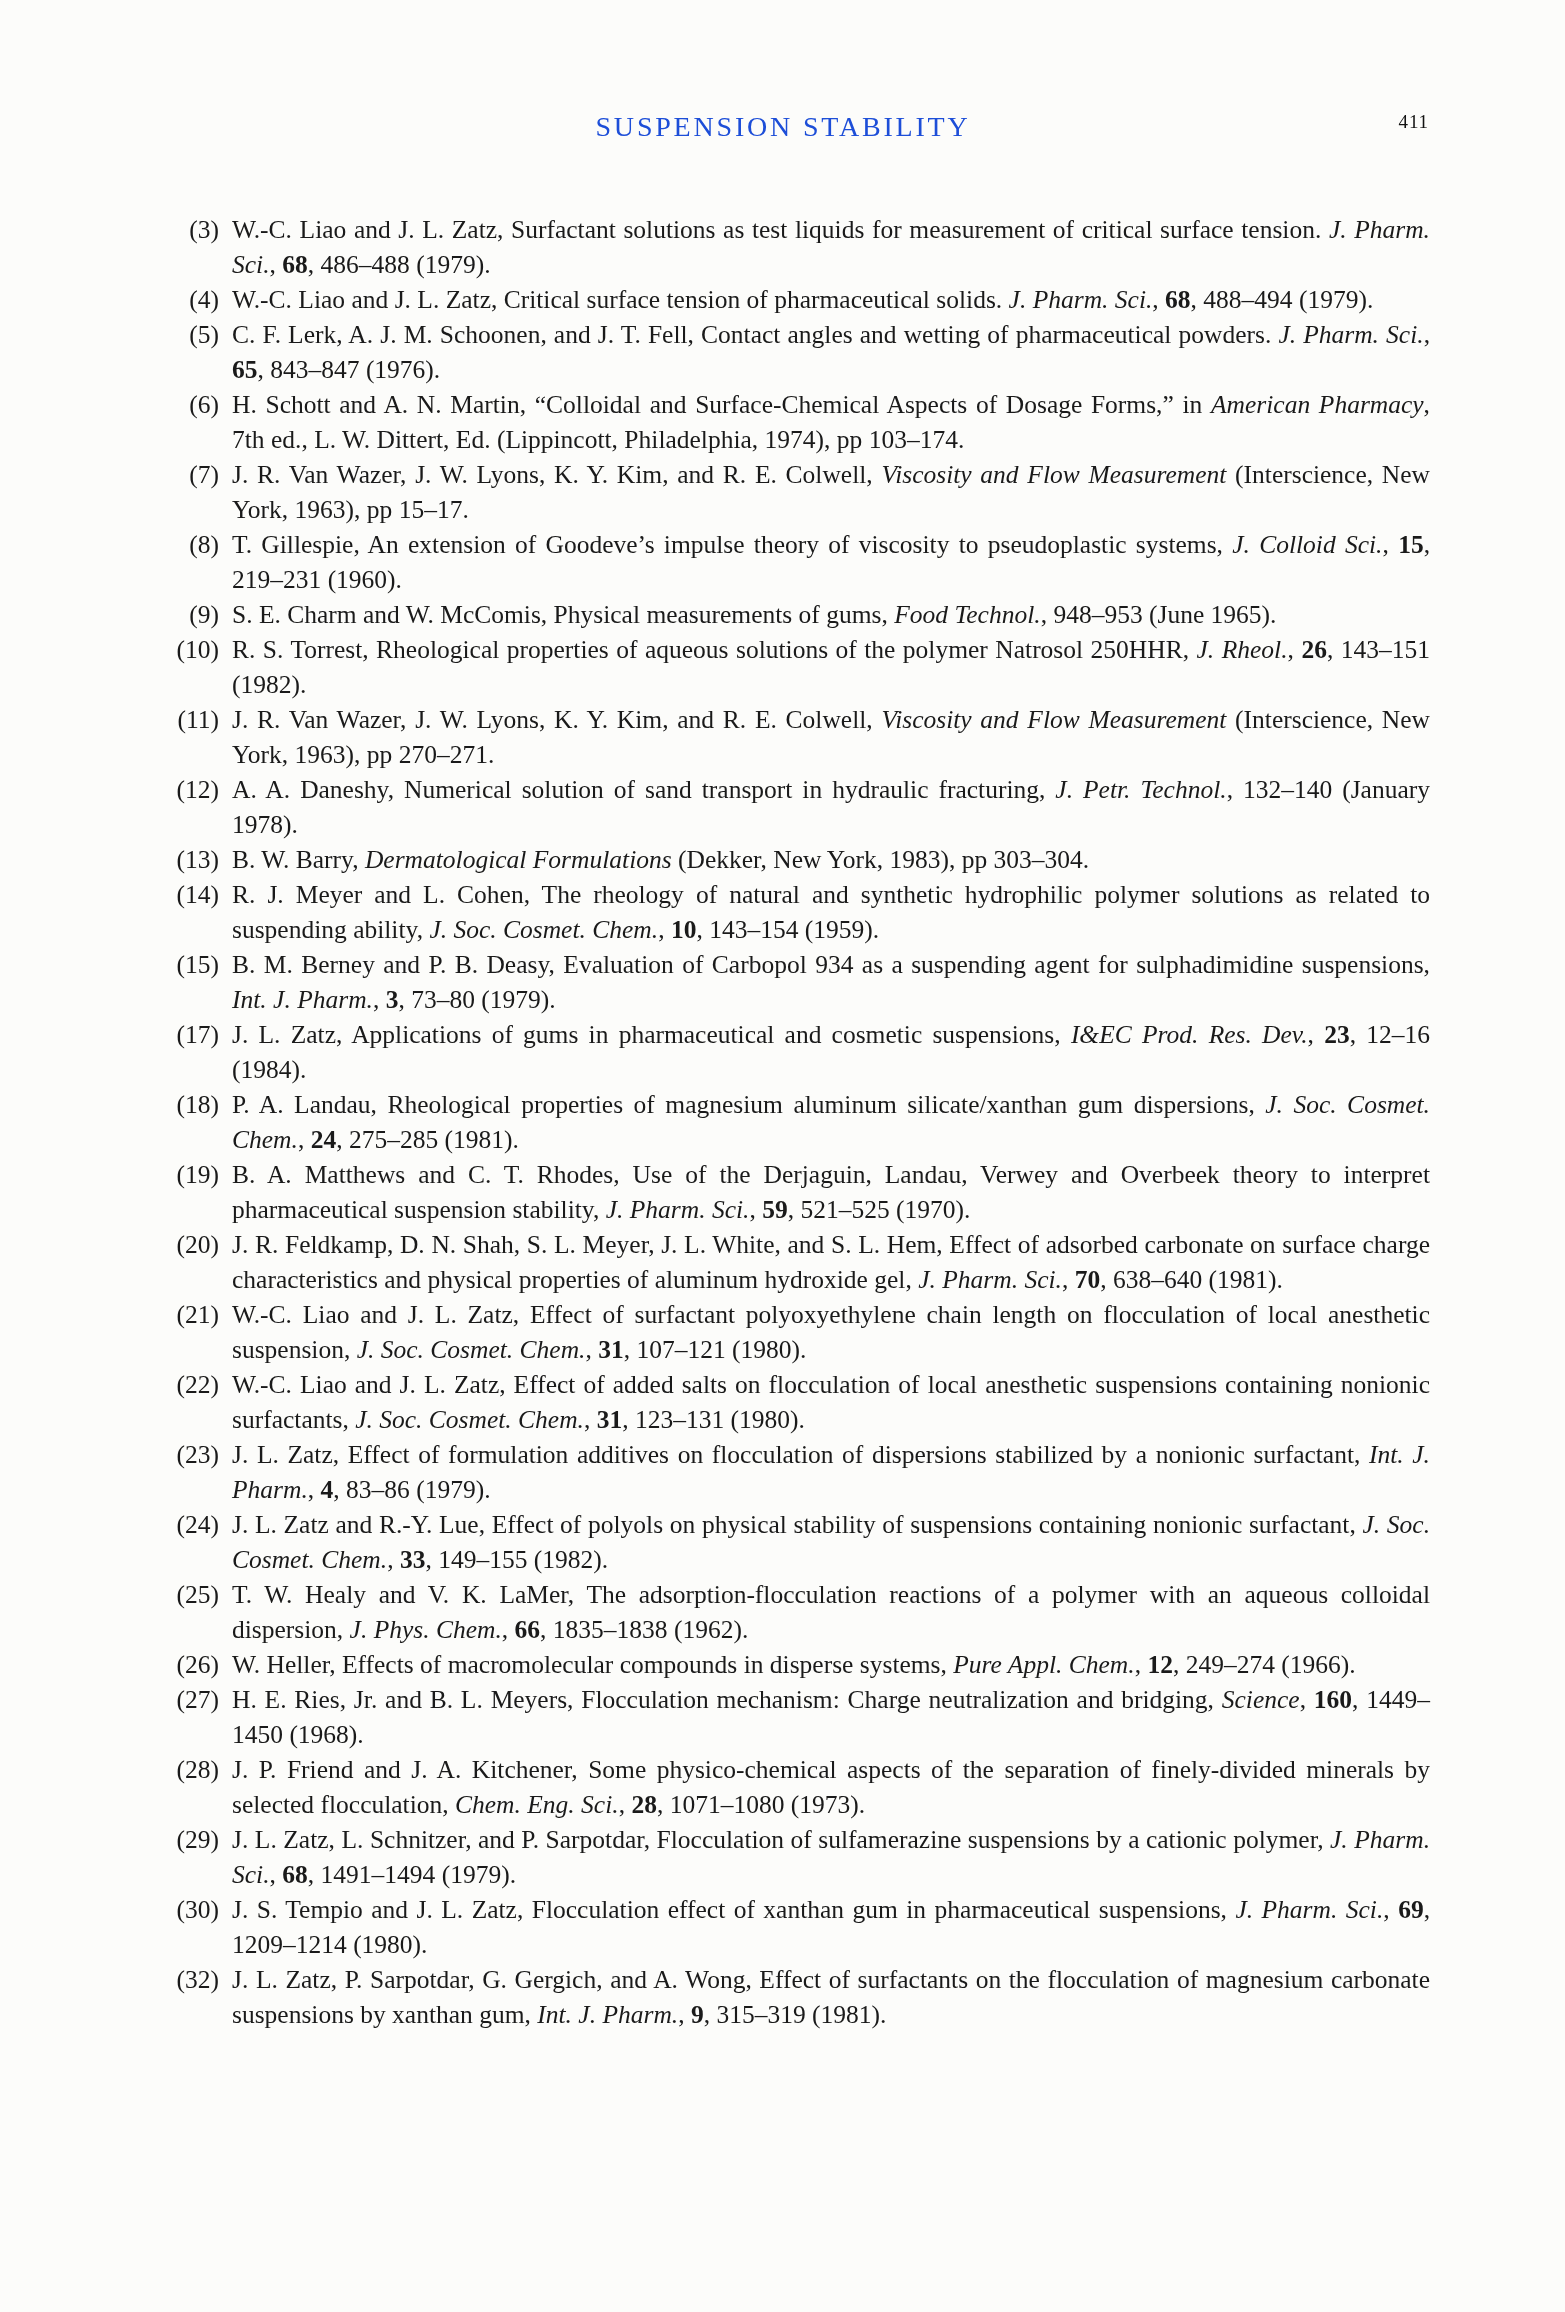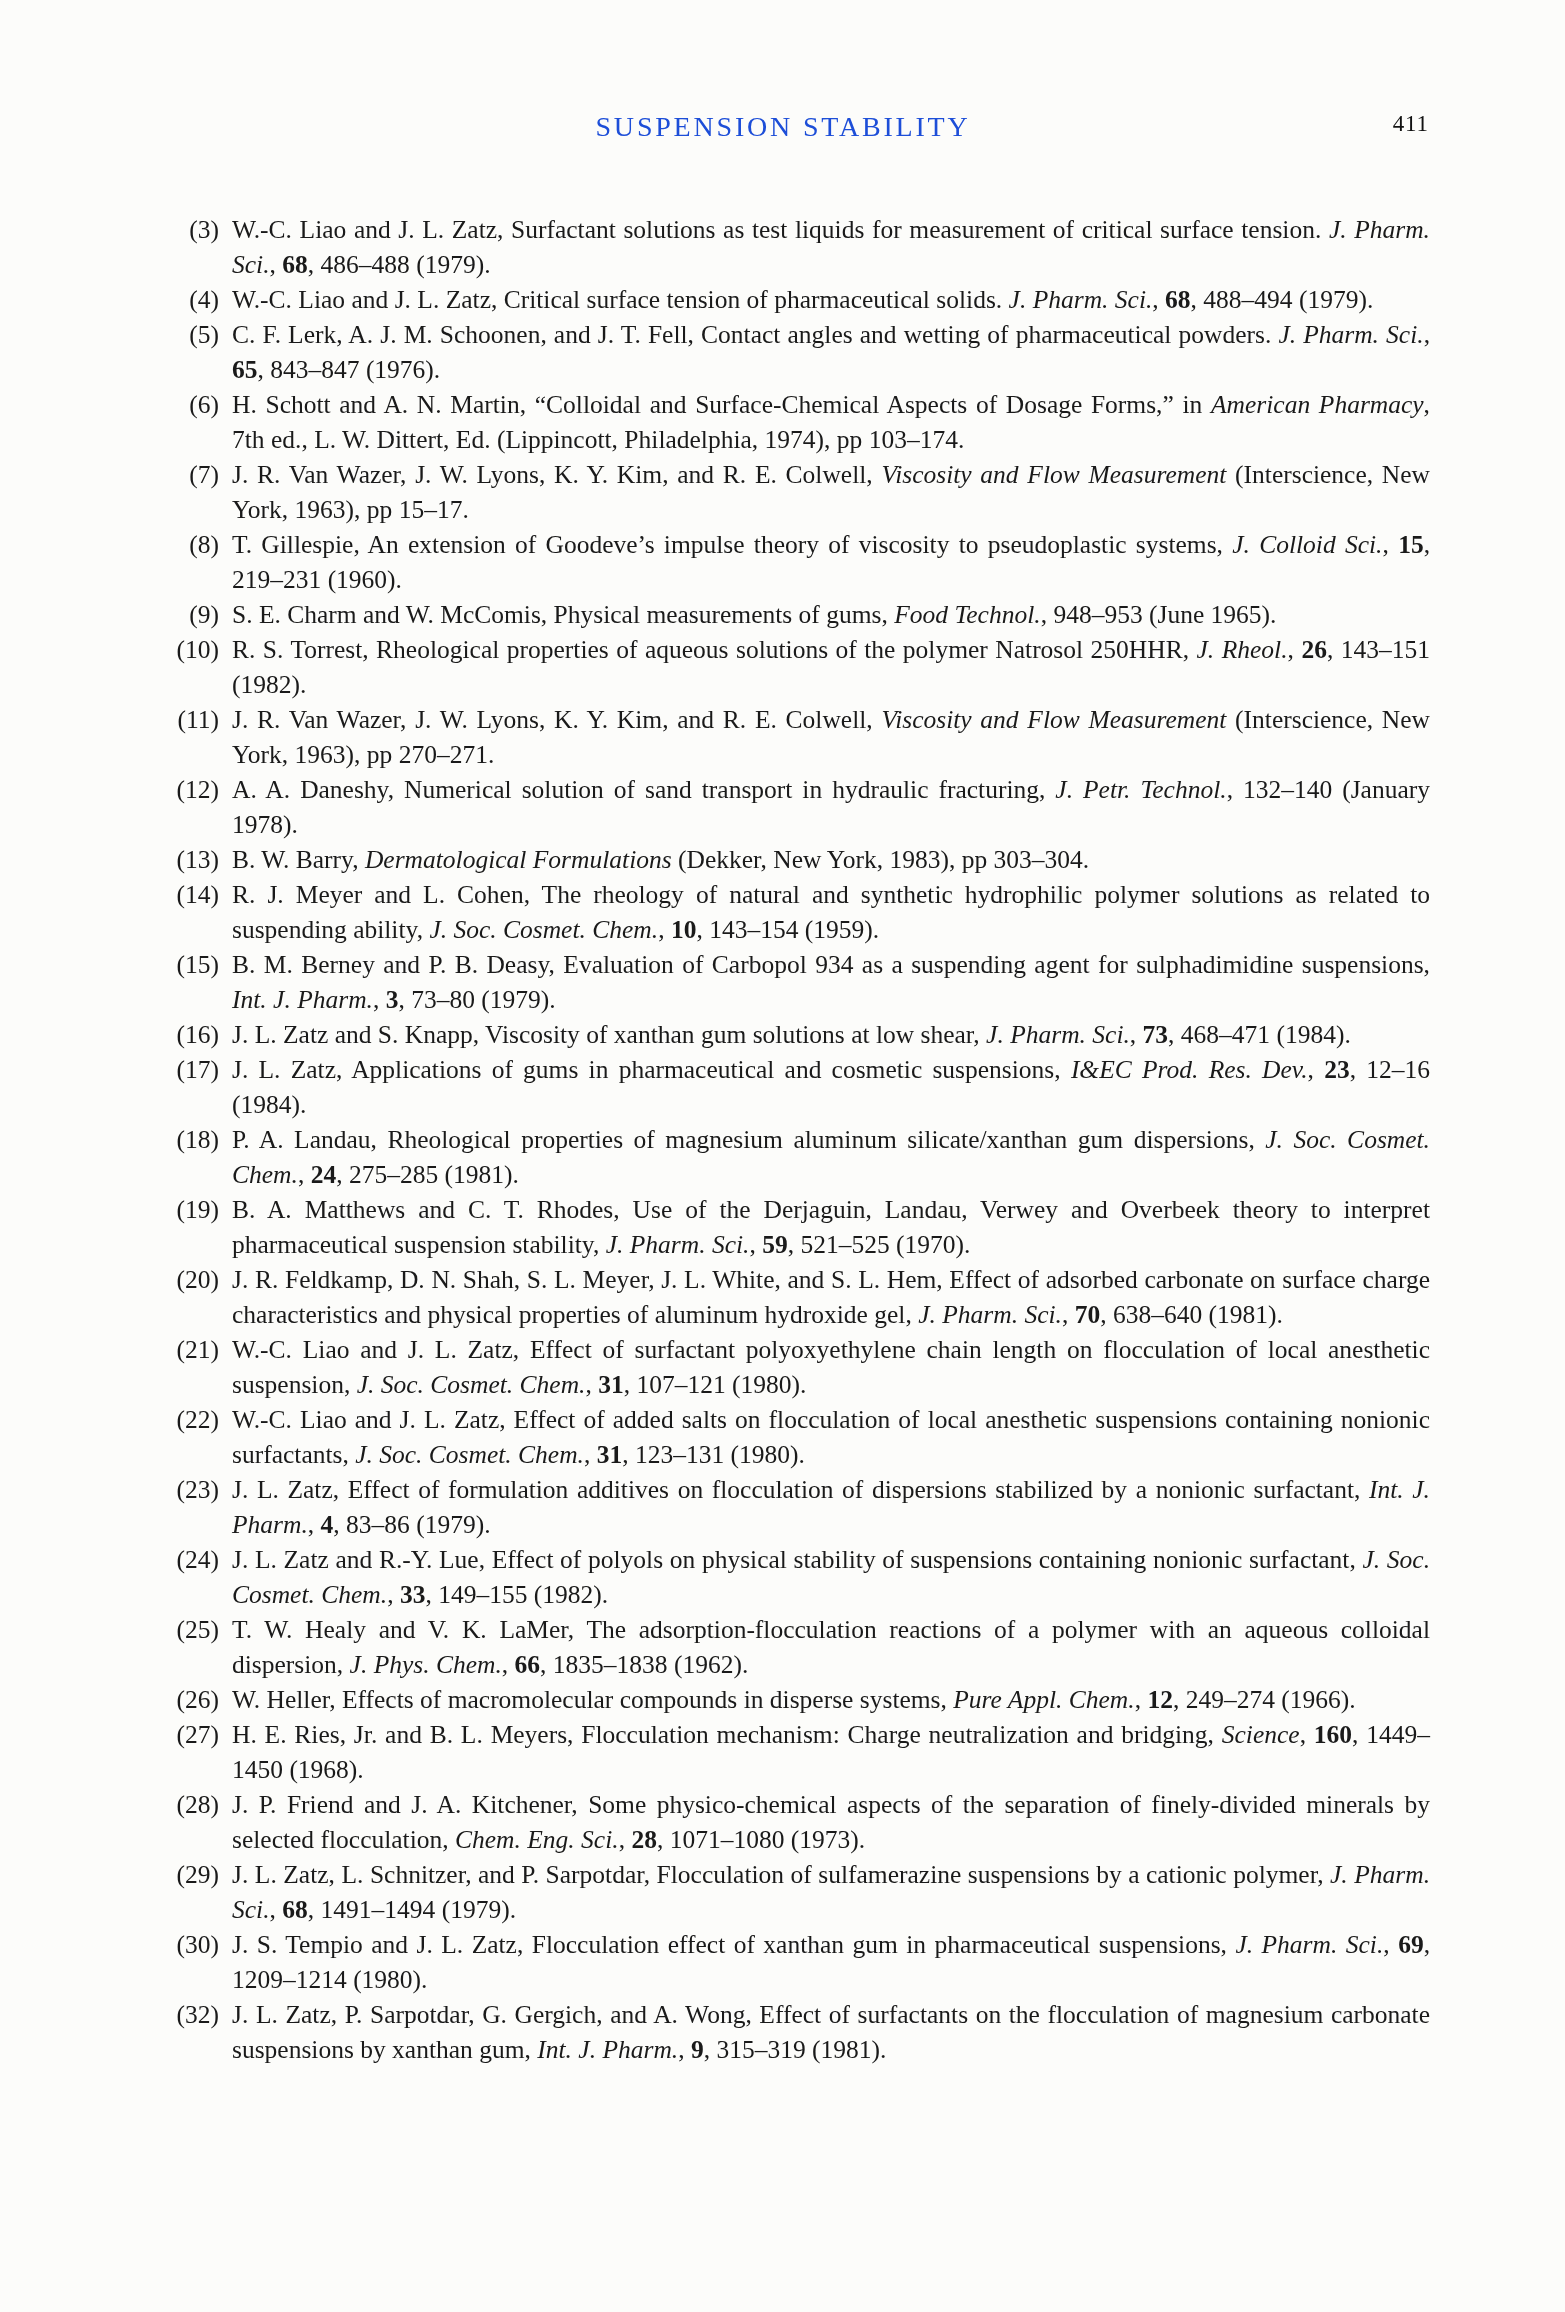--- a/index.html
+++ b/index.html
@@ -24,21 +24,21 @@
     width: 100%;
     text-align: center;
     font-size: 28px;
     letter-spacing: 2.8px;
     color: #1d4ed8;
   }
   .page-number {
     position: absolute;
     top: 111px;
     right: 137px;
-    font-size: 23px;
+    font-size: 19px;
     letter-spacing: 0.9px;
     color: #121212;
   }
   .refs {
     position: absolute;
     top: 212px;
     left: 232px;
     width: 1198px;
     font-size: 25.5px;
     line-height: 35px;
@@ -71,21 +71,20 @@
       <div class="ref"><span class="num">(6)</span><span><span>H. Schott and A. N. Martin, “Colloidal and Surface-Chemical Aspects of Dosage Forms,” in </span><span class="it">American Pharmacy</span><span>, 7th ed., L. W. Dittert, Ed. (Lippincott, Philadelphia, 1974), pp 103–174.</span></span></div>
       <div class="ref"><span class="num">(7)</span><span><span>J. R. Van Wazer, J. W. Lyons, K. Y. Kim, and R. E. Colwell, </span><span class="it">Viscosity and Flow Measurement</span><span> (Interscience, New York, 1963), pp 15–17.</span></span></div>
       <div class="ref"><span class="num">(8)</span><span><span>T. Gillespie, An extension of Goodeve’s impulse theory of viscosity to pseudoplastic systems, </span><span class="it">J. Colloid Sci.</span><span>, </span><span class="bd">15</span><span>, 219–231 (1960).</span></span></div>
       <div class="ref"><span class="num">(9)</span><span><span>S. E. Charm and W. McComis, Physical measurements of gums, </span><span class="it">Food Technol.</span><span>, 948–953 (June 1965).</span></span></div>
       <div class="ref"><span class="num">(10)</span><span><span>R. S. Torrest, Rheological properties of aqueous solutions of the polymer Natrosol 250HHR, </span><span class="it">J. Rheol.</span><span>, </span><span class="bd">26</span><span>, 143–151 (1982).</span></span></div>
       <div class="ref"><span class="num">(11)</span><span><span>J. R. Van Wazer, J. W. Lyons, K. Y. Kim, and R. E. Colwell, </span><span class="it">Viscosity and Flow Measurement</span><span> (Interscience, New York, 1963), pp 270–271.</span></span></div>
       <div class="ref"><span class="num">(12)</span><span><span>A. A. Daneshy, Numerical solution of sand transport in hydraulic fracturing, </span><span class="it">J. Petr. Technol.</span><span>, 132–140 (January 1978).</span></span></div>
       <div class="ref"><span class="num">(13)</span><span><span>B. W. Barry, </span><span class="it">Dermatological Formulations</span><span> (Dekker, New York, 1983), pp 303–304.</span></span></div>
       <div class="ref"><span class="num">(14)</span><span><span>R. J. Meyer and L. Cohen, The rheology of natural and synthetic hydrophilic polymer solutions as related to suspending ability, </span><span class="it">J. Soc. Cosmet. Chem.</span><span>, </span><span class="bd">10</span><span>, 143–154 (1959).</span></span></div>
       <div class="ref"><span class="num">(15)</span><span><span>B. M. Berney and P. B. Deasy, Evaluation of Carbopol 934 as a suspending agent for sulphadimidine suspensions, </span><span class="it">Int. J. Pharm.</span><span>, </span><span class="bd">3</span><span>, 73–80 (1979).</span></span></div>
-      <div class="ref"><span class="num">(16)</span><span><span>J. L. Zatz and S. Knapp, Viscosity of xanthan gum solutions at low shear, </span><span class="it">J. Pharm. Sci.</span><span>, </span><span class="bd">73</span><span>, 468–471 (1984).</span></span></div>
       <div class="ref"><span class="num">(17)</span><span><span>J. L. Zatz, Applications of gums in pharmaceutical and cosmetic suspensions, </span><span class="it">I&amp;EC Prod. Res. Dev.</span><span>, </span><span class="bd">23</span><span>, 12–16 (1984).</span></span></div>
       <div class="ref"><span class="num">(18)</span><span><span>P. A. Landau, Rheological properties of magnesium aluminum silicate/xanthan gum dispersions, </span><span class="it">J. Soc. Cosmet. Chem.</span><span>, </span><span class="bd">24</span><span>, 275–285 (1981).</span></span></div>
       <div class="ref"><span class="num">(19)</span><span><span>B. A. Matthews and C. T. Rhodes, Use of the Derjaguin, Landau, Verwey and Overbeek theory to interpret pharmaceutical suspension stability, </span><span class="it">J. Pharm. Sci.</span><span>, </span><span class="bd">59</span><span>, 521–525 (1970).</span></span></div>
       <div class="ref"><span class="num">(20)</span><span><span>J. R. Feldkamp, D. N. Shah, S. L. Meyer, J. L. White, and S. L. Hem, Effect of adsorbed carbonate on surface charge characteristics and physical properties of aluminum hydroxide gel, </span><span class="it">J. Pharm. Sci.</span><span>, </span><span class="bd">70</span><span>, 638–640 (1981).</span></span></div>
       <div class="ref"><span class="num">(21)</span><span><span>W.-C. Liao and J. L. Zatz, Effect of surfactant polyoxyethylene chain length on flocculation of local anesthetic suspension, </span><span class="it">J. Soc. Cosmet. Chem.</span><span>, </span><span class="bd">31</span><span>, 107–121 (1980).</span></span></div>
       <div class="ref"><span class="num">(22)</span><span><span>W.-C. Liao and J. L. Zatz, Effect of added salts on flocculation of local anesthetic suspensions containing nonionic surfactants, </span><span class="it">J. Soc. Cosmet. Chem.</span><span>, </span><span class="bd">31</span><span>, 123–131 (1980).</span></span></div>
       <div class="ref"><span class="num">(23)</span><span><span>J. L. Zatz, Effect of formulation additives on flocculation of dispersions stabilized by a nonionic surfactant, </span><span class="it">Int. J. Pharm.</span><span>, </span><span class="bd">4</span><span>, 83–86 (1979).</span></span></div>
       <div class="ref"><span class="num">(24)</span><span><span>J. L. Zatz and R.-Y. Lue, Effect of polyols on physical stability of suspensions containing nonionic surfactant, </span><span class="it">J. Soc. Cosmet. Chem.</span><span>, </span><span class="bd">33</span><span>, 149–155 (1982).</span></span></div>
       <div class="ref"><span class="num">(25)</span><span><span>T. W. Healy and V. K. LaMer, The adsorption-flocculation reactions of a polymer with an aqueous colloidal dispersion, </span><span class="it">J. Phys. Chem.</span><span>, </span><span class="bd">66</span><span>, 1835–1838 (1962).</span></span></div>
       <div class="ref"><span class="num">(26)</span><span><span>W. Heller, Effects of macromolecular compounds in disperse systems, </span><span class="it">Pure Appl. Chem.</span><span>, </span><span class="bd">12</span><span>, 249–274 (1966).</span></span></div>

